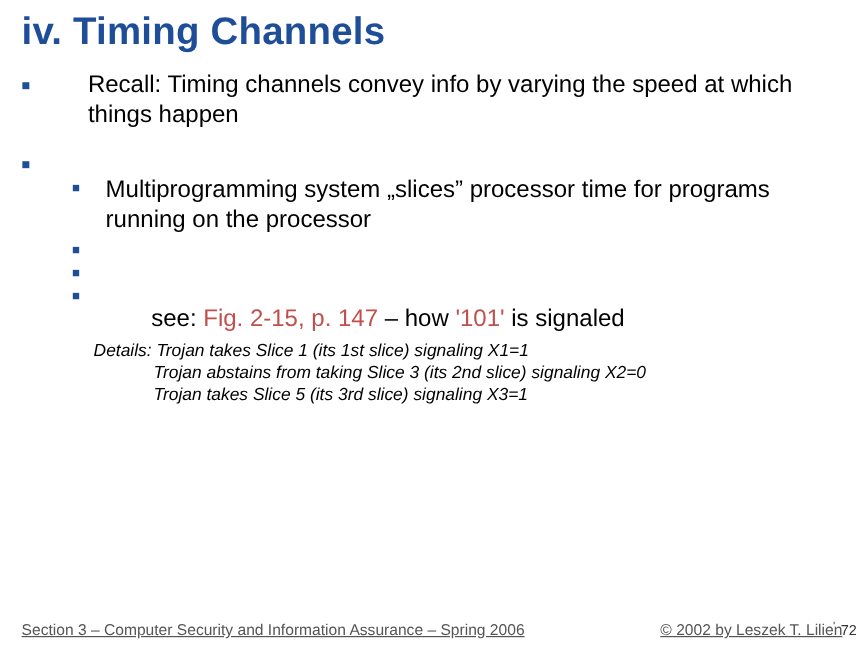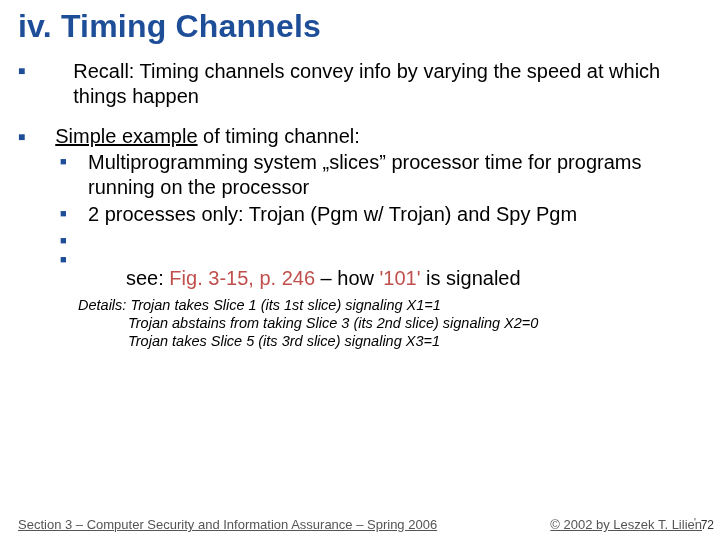--- a/index.html
+++ b/index.html
@@ -124,44 +124,40 @@
 
   <div class="title">iv. Timing Channels</div>
 
   <div class="top-block">
     <span class="sqbul">■</span>
     <div class="top-text">Recall:  Timing channels convey info by varying the speed at which things happen</div>
   </div>
 
   <div class="ex-block">
     <span class="sqbul">■</span>
-    <div class="ex-text">
-      <span class="ul">Simple example</span><span> of timing channel:</span>
-    </div>
   </div>
 
   <div class="sublist">
     <div class="subitem">
       <span class="subbul">■</span>
       <div class="subtext">Multiprogramming system „slices” processor time for programs running on the processor</div>
     </div>
     <div class="subitem">
       <span class="subbul">■</span>
-      <div class="subtext">2 processes only: Trojan (Pgm w/ Trojan) and Spy Pgm</div>
     </div>
     <div class="subitem">
       <span class="subbul">■</span>
     </div>
     <div class="subitem">
       <span class="subbul">■</span>
     </div>
   </div>
 
   <div class="see-line">
-    <span>see: </span><span class="see-hl">Fig. 3-15, p. 246</span><span> – how </span><span class="see-hl">'101'</span><span> is signaled</span>
+    <span>see: </span><span class="see-hl">Fig. 2-15, p. 147</span><span> – how </span><span class="see-hl">'101'</span><span> is signaled</span>
   </div>
 
   <div class="details">
     <span class="dl"><span>Details:  </span><span>Trojan takes Slice 1 (its 1st slice) signaling X1=1</span></span>
     <span class="dl ind">Trojan abstains from taking Slice 3 (its 2nd slice) signaling X2=0</span>
     <span class="dl ind">Trojan takes Slice 5 (its 3rd slice) signaling X3=1</span>
   </div>
 
   <div class="footer">
     <span class="footer-left">Section 3 – Computer Security and Information Assurance – Spring 2006</span>

